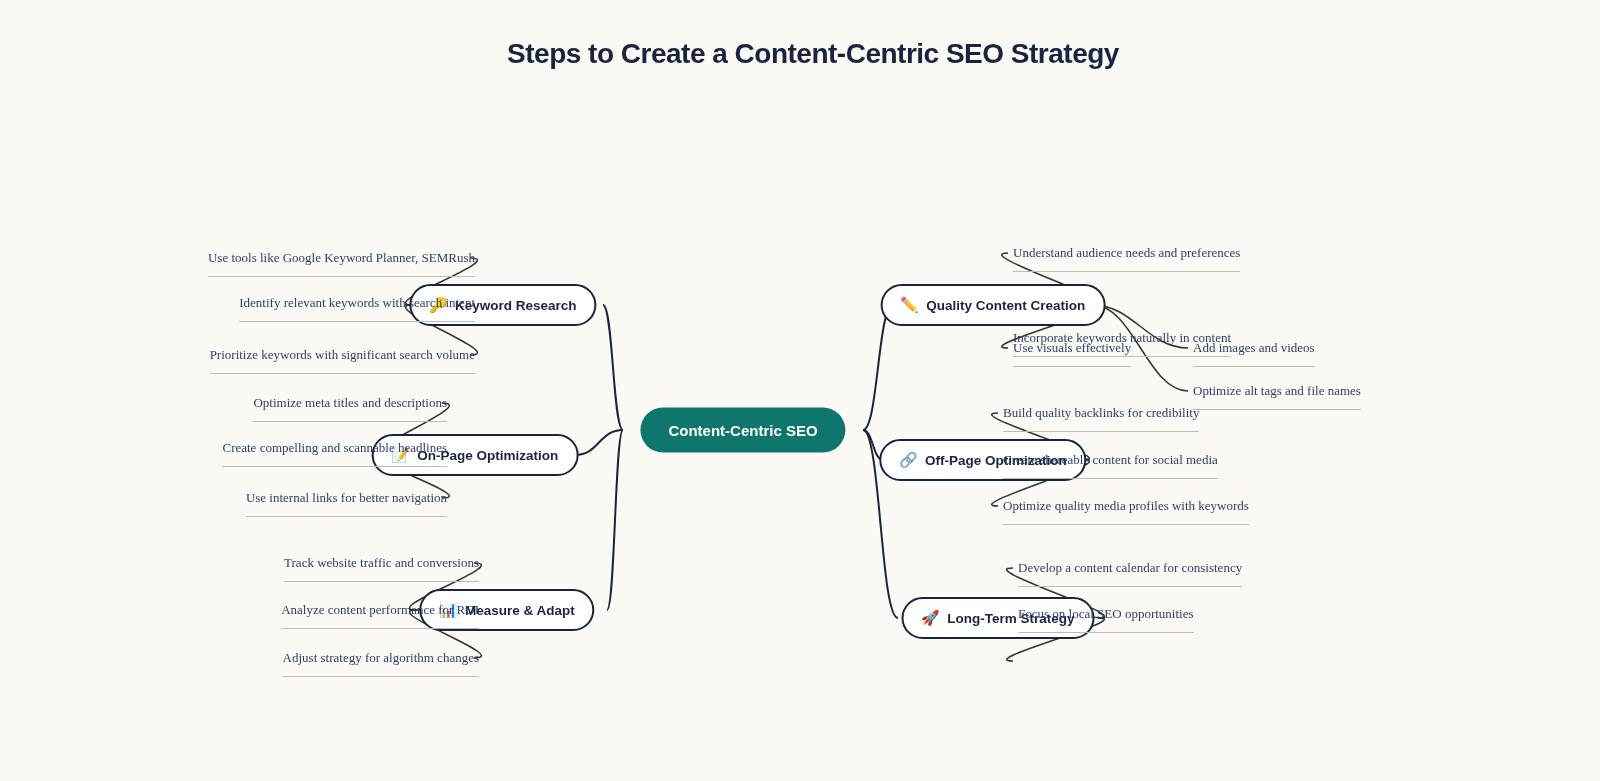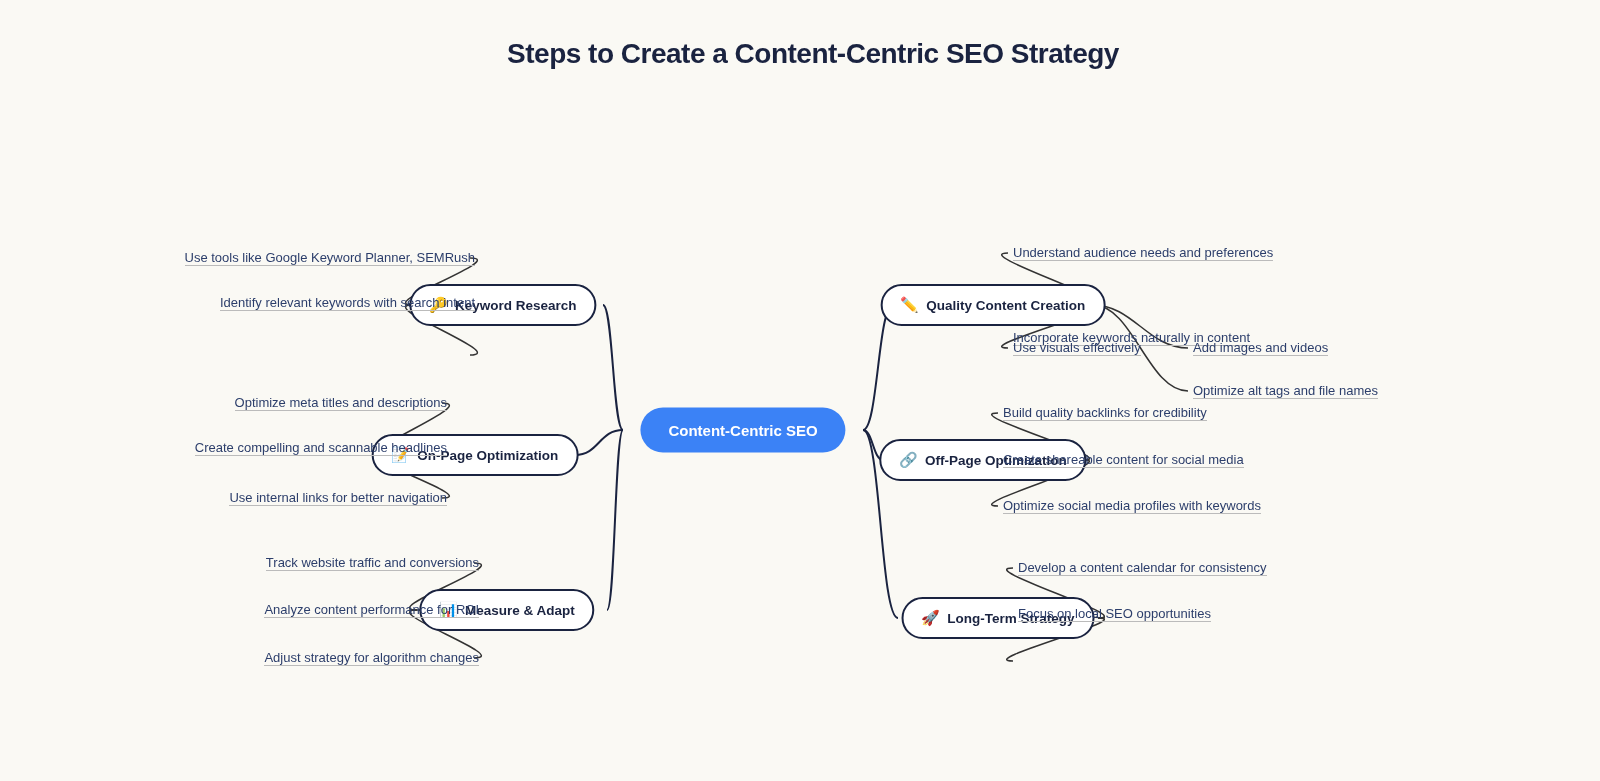--- a/index.html
+++ b/index.html
@@ -28,21 +28,21 @@
     svg.connections {
       position: absolute;
       top: 0; left: 0;
       width: 1600px;
       height: 781px;
       pointer-events: none;
     }
     
     .center-node {
       position: absolute;
-      background: #3b82f6;
+      background: #0f766e;
       color: #fff;
       border-radius: 30px;
       padding: 14px 28px;
       font-size: 15px;
       font-weight: 700;
       white-space: nowrap;
       transform: translate(-50%, -50%);
       top: 430px;
       left: 730px;
       z-index: 10;
@@ -68,21 +68,22 @@
       font-size: 15px;
     }
     
     .leaf-text {
       position: absolute;
       font-size: 13px;
       color: #2c3e6b;
       white-space: nowrap;
       z-index: 10;
       border-bottom: 1.5px solid #bbb;
-      padding-bottom: 0;
+      padding-bottom: 10px;
+      font-family: Liberation Serif, serif;
     }
     
     .leaf-left {
       text-align: right;
     }
     
     .leaf-right {
       text-align: center;
     }
   </style>
@@ -124,20 +125,21 @@
   <div class="center-node" id="center-node" style="left: 730px; top: 430px;">
     <span>Content-Centric SEO</span>
   </div>
 
 <div class="branch-node" style="left: 490px; top: 305px;">
       <span class="node-icon">🔑</span>
       <span>Keyword Research</span>
     </div>
     <div class="leaf-text leaf-left" style="position: absolute; right: 1138px; top: 250px;">Use tools like Google Keyword Planner, SEMRush</div>
     <div class="leaf-text leaf-left" style="position: absolute; right: 1138px; top: 295px;">Identify relevant keywords with search intent</div>
+    <div class="leaf-text leaf-left" style="position: absolute; right: 1138px; top: 347px;">Prioritize keywords with significant search volume</div>
     <div class="branch-node" style="left: 462px; top: 455px;">
       <span class="node-icon">📝</span>
       <span>On-Page Optimization</span>
     </div>
     <div class="leaf-text leaf-left" style="position: absolute; right: 1166px; top: 395px;">Optimize meta titles and descriptions</div>
     <div class="leaf-text leaf-left" style="position: absolute; right: 1166px; top: 440px;">Create compelling and scannable headlines</div>
     <div class="leaf-text leaf-left" style="position: absolute; right: 1166px; top: 490px;">Use internal links for better navigation</div>
     <div class="branch-node" style="left: 494px; top: 610px;">
       <span class="node-icon">📊</span>
       <span>Measure &amp; Adapt</span>
@@ -153,20 +155,20 @@
     <div class="leaf-text leaf-right" style="position: absolute; left: 1000px; top: 290px; margin-top: 40px;">Incorporate keywords naturally in content</div>
     <div class="leaf-text leaf-right" style="position: absolute; left: 1000px; top: 340px;">Use visuals effectively</div>
     <div class="leaf-text leaf-right" style="position: absolute; left: 1180px; top: 340px;">Add images and videos</div>
     <div class="leaf-text leaf-right" style="position: absolute; left: 1180px; top: 383px;">Optimize alt tags and file names</div>
     <div class="branch-node" style="left: 970px; top: 460px;">
       <span class="node-icon">🔗</span>
       <span>Off-Page Optimization</span>
     </div>
     <div class="leaf-text leaf-right" style="position: absolute; left: 990px; top: 405px;">Build quality backlinks for credibility</div>
     <div class="leaf-text leaf-right" style="position: absolute; left: 990px; top: 452px;">Create shareable content for social media</div>
-    <div class="leaf-text leaf-right" style="position: absolute; left: 990px; top: 498px;">Optimize social media profiles with keywords</div>
+    <div class="leaf-text leaf-right" style="position: absolute; left: 990px; top: 498px;">Optimize quality media profiles with keywords</div>
     <div class="branch-node" style="left: 985px; top: 618px;">
       <span class="node-icon">🚀</span>
       <span>Long-Term Strategy</span>
     </div>
     <div class="leaf-text leaf-right" style="position: absolute; left: 1005px; top: 560px;">Develop a content calendar for consistency</div>
     <div class="leaf-text leaf-right" style="position: absolute; left: 1005px; top: 606px;">Focus on local SEO opportunities</div>
   </div>
 
 </body></html>

